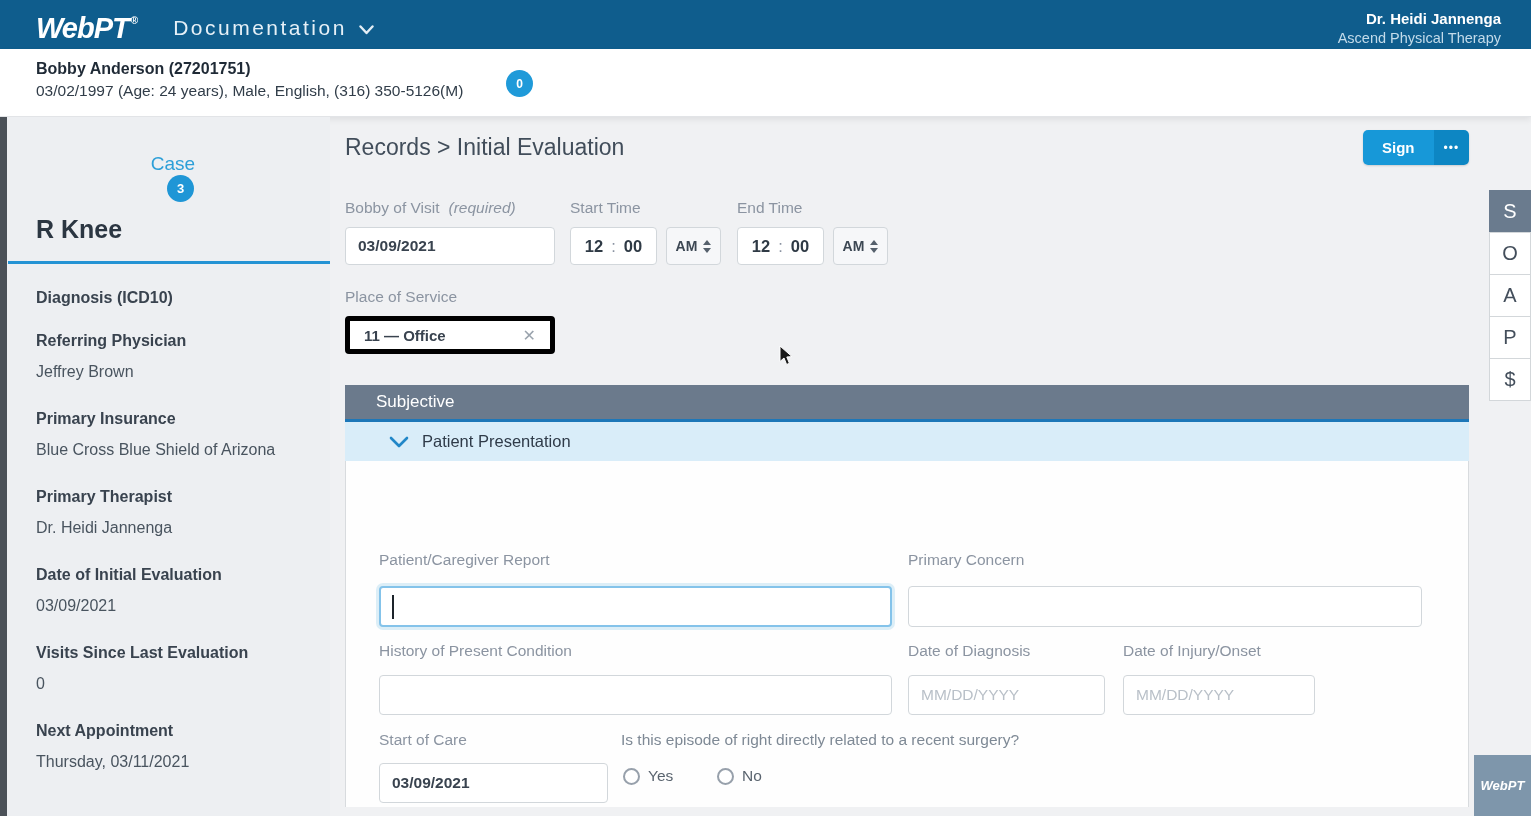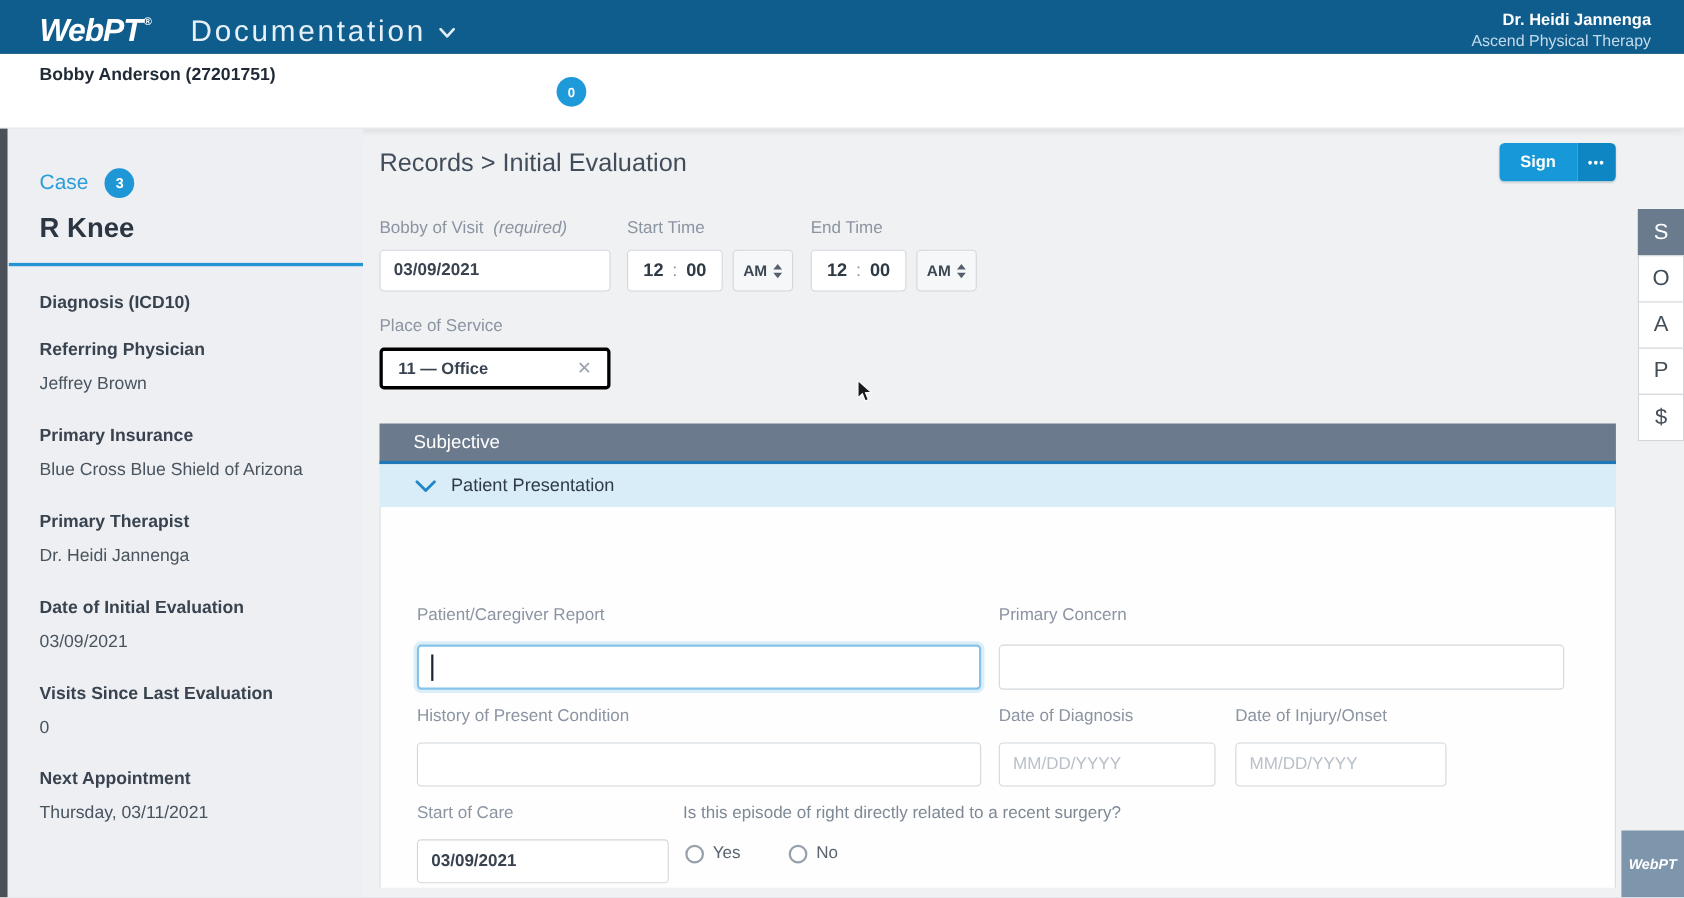--- a/index.html
+++ b/index.html
@@ -15,21 +15,21 @@
     position: absolute; top: 0; left: 0; width: 1531px; height: 58px;
     background: #0f5d8d; border-bottom: 2px solid #b3d6ea;
     display: flex; align-items: center; justify-content: space-between;
     padding: 0 30px 0 36px; color: #fff;
   }
   .brand-row { display: flex; align-items: center; }
   .brand { font-size: 29px; font-weight: 800; font-style: italic; letter-spacing: -1px; }
   .brand sup { font-size: 10px; font-style: normal; margin-left: 2px; vertical-align: 14px; }
   .nav-title {
     margin-left: 36px; display: flex; align-items: center; cursor: pointer;
-    font-size: 27px; font-weight: 300; letter-spacing: 2.5px; color: #e6f0f7;
+    font-size: 21px; font-weight: 300; letter-spacing: 2.5px; color: #e6f0f7;
   }
   .nav-title svg { margin-left: 12px; margin-top: 3px; }
   .user-block { text-align: right; line-height: 1.35; padding-top: 2px; }
   .user-name { font-size: 15px; font-weight: 700; color: #ffffff; }
   .clinic { font-size: 14.5px; color: #c3dbea; }
 
   
   .patient-bar {
     position: absolute; top: 49px; left: 0; width: 1531px; height: 68px;
     background: #ffffff; border-bottom: 1px solid #e2e4e7;
@@ -52,21 +52,21 @@
     position: absolute; left: 0; top: 0; bottom: 0; width: 7px;
     background: #c6c9cd;
   }
   .scroll-thumb { position: absolute; left: 0; top: 0; width: 7px; height: 100%; background: #4b5158; }
 
   
   .sidebar {
     position: absolute; left: 7px; top: 0; bottom: 0; width: 323px;
     background: #edeff2; padding: 36px 20px 0 29px; overflow: hidden;
   }
-  .case-row { display: flex; align-items: center; }
+  .case-row { display: flex; align-items: center; flex-direction: column; }
   .case-label { font-size: 19px; color: #2d9fd8; }
   .case-badge {
     margin-left: 15px; width: 27px; height: 27px; border-radius: 50%;
     background: #1f96d6; color: #fff; font-size: 13px; font-weight: 700;
     display: flex; align-items: center; justify-content: center;
   }
   .case-title { font-size: 25px; font-weight: 700; color: #2b3642; margin-top: 13px; }
   .sidebar-divider { height: 3px; background: #2493d4; margin: 17px -20px 0 -28px; }
   .sb-group { margin-top: 25px; }
   .sb-label { font-size: 16px; font-weight: 700; color: #39434f; }
@@ -116,36 +116,36 @@
     display: flex; align-items: center; justify-content: center; gap: 6px;
     font-size: 14px; font-weight: 700; color: #3c4753; cursor: pointer;
   }
   .spinner { display: flex; flex-direction: column; gap: 3px; }
   .spinner i { width: 0; height: 0; border-left: 4px solid transparent; border-right: 4px solid transparent; }
   .spinner .up { border-bottom: 5px solid #55606c; }
   .spinner .down { border-top: 5px solid #55606c; }
 
   .pos-box {
     position: absolute; left: 345px; top: 199px; width: 210px; height: 38px;
-    background: #fff; border: 3px solid #000000; border-radius: 4px;
+    background: #fff; border: 5px solid #000000; border-radius: 4px;
     display: flex; align-items: center; justify-content: space-between;
     padding: 0 14px; font-size: 15px; font-weight: 600; color: #39434f; cursor: pointer;
   }
   .clear-x { color: #9aa3ad; font-size: 16px; font-weight: 400; cursor: pointer; }
 
   
   .panel { position: absolute; left: 345px; top: 268px; width: 1124px; height: 510px; }
   .panel-header {
     height: 37px; background: #6b7a8c; border-bottom: 3px solid #1d77b8;
     display: flex; align-items: center; padding-left: 31px;
     color: #fff; font-size: 17px;
   }
   .panel-sub {
     height: 39px; background: #d9edf9; display: flex; align-items: center;
-    padding-left: 32px; cursor: pointer;
+    padding-left: 44px; cursor: pointer;
   }
   .panel-sub svg { margin-right: 13px; }
   .panel-sub-title { font-size: 16.5px; color: #2f3b49; }
   .panel-body {
     position: relative; background: #fefefe; height: 346px;
     border-left: 1px solid #d8dbde; border-right: 1px solid #d8dbde;
   }
   .pb-label { position: absolute; font-size: 15.5px; color: #8b94a1; white-space: nowrap; }
   .pb-input { position: absolute; }
   .focused {
@@ -196,20 +196,21 @@
       </span>
     </div>
     <div class="user-block">
       <div class="user-name">Dr. Heidi Jannenga</div>
       <div class="clinic">Ascend Physical Therapy</div>
     </div>
   </header>
 
   <div class="patient-bar">
     <div class="patient-name">Bobby Anderson (27201751)</div>
+    <div class="patient-details">03/02/1997 (Age: 24 years), Male, English, (316) 350-5126(M)</div>
     <div class="patient-badge">0</div>
   </div>
 
   <div class="content">
 
     <div class="scroll-strip">
       <div class="scroll-thumb"></div>
     </div>
 
     <aside class="sidebar">

